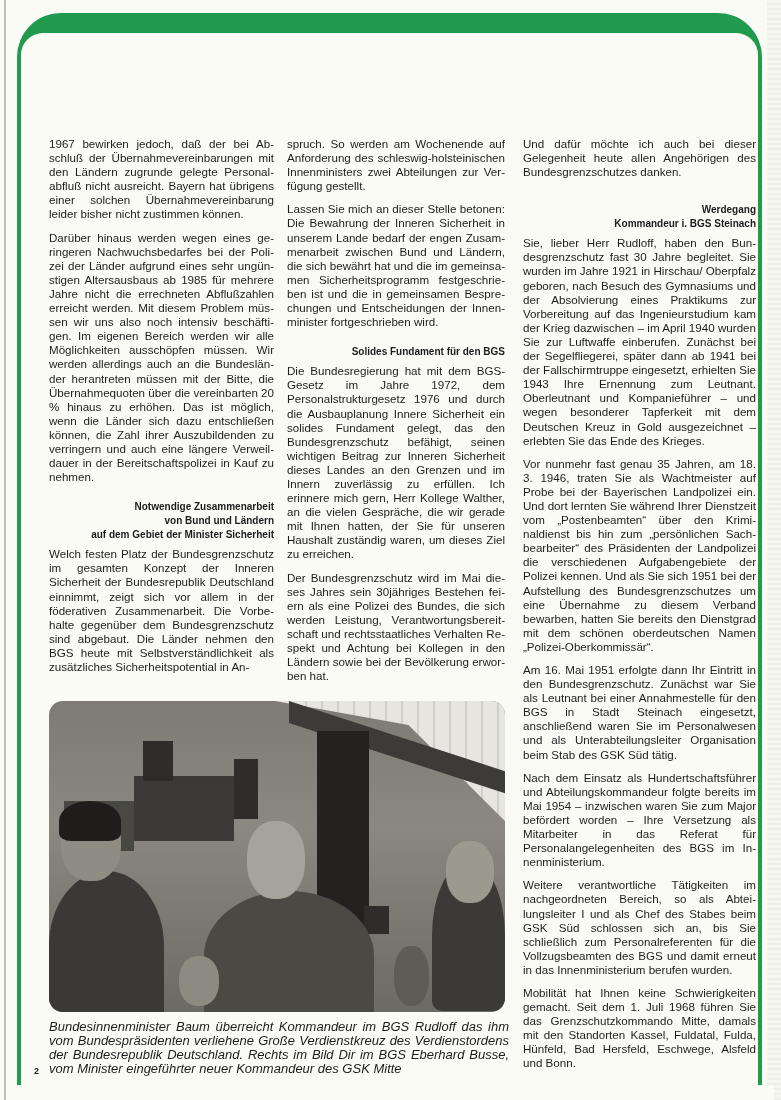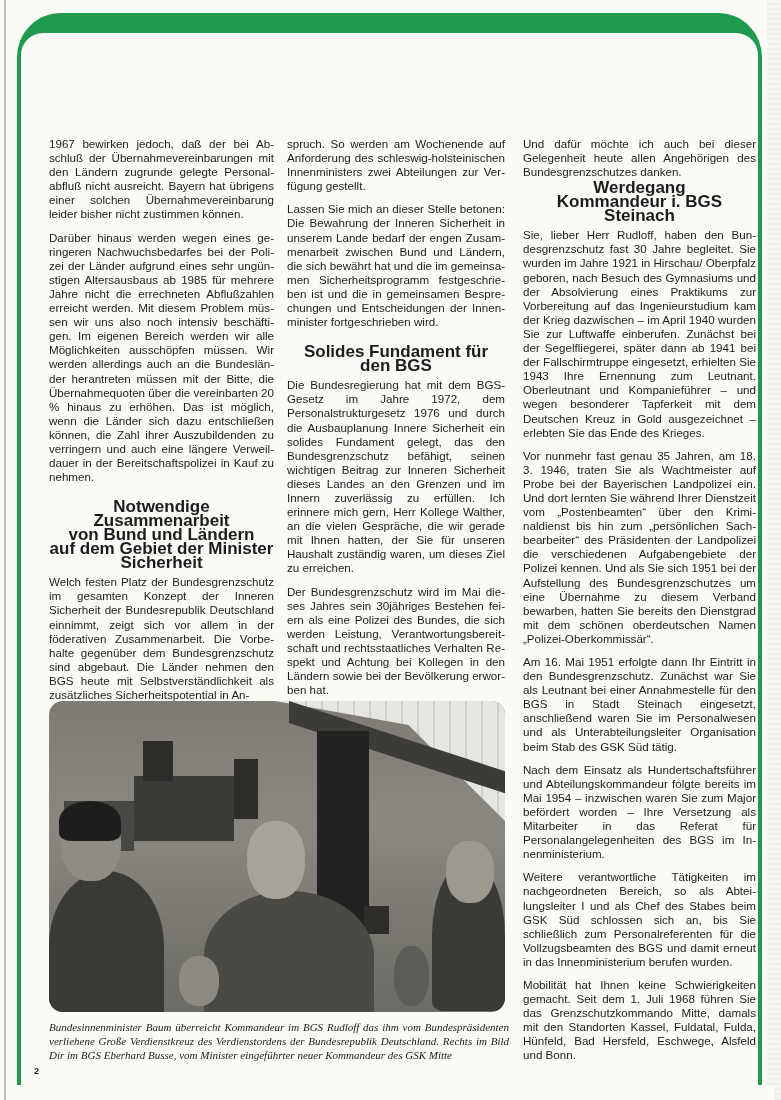--- a/index.html
+++ b/index.html
@@ -34,22 +34,22 @@
   .frame-bottom-mask {
     position: absolute; left: 14px; top: 1085px; width: 760px; height: 20px;
     background: #fbfbf6;
   }
   .col {
     position: absolute; font-size: 11.6px; line-height: 14.1px;
     text-align: justify; hyphens: manual;
   }
   .col p { margin: 0 0 9px 0; }
   .col h3 {
-    margin: 0 0 5px 0; font-size: 17px; line-height: 14px; font-weight: bold;
-    text-align: center;
+    margin: 0 0 5px 0; font-size: 10px; line-height: 14px; font-weight: bold;
+    text-align: right;
   }
   .col1 { left: 49px; top: 137px; width: 225px; }
   .col2 { left: 287px; top: 137px; width: 218px; }
   .col3 { left: 523px; top: 137px; width: 233px; }
   .photo {
     position: absolute; left: 49px; top: 701px; width: 456px; height: 311px;
     border-radius: 14px; overflow: hidden;
     background: linear-gradient(180deg, #7d7b74 0%, #8a8880 40%, #6b6a64 100%);
   }
   .photo .ceiling {
@@ -64,21 +64,21 @@
   .photo .pillar {
     position: absolute; left: 268px; top: 30px; width: 52px; height: 250px;
     background: #232220;
   }
   .photo .tile { position: absolute; background: #2e2d2a; }
   .photo .person {
     position: absolute; border-radius: 50% 50% 10px 10px;
   }
   .caption {
     position: absolute; left: 49px; top: 1020px; width: 460px;
-    font-size: 11px; line-height: 14px; font-style: italic; text-align: justify; font-family: Liberation Serif, serif;
+    font-size: 13px; line-height: 14px; font-style: italic; text-align: justify;
   }
   .page-number {
     position: absolute; left: 34px; top: 1066px; font-size: 9px; font-weight: bold;
   }
 </style>
 </head>
 <body>
 
 <div class="left-edge"></div>
 <div class="right-speckle"></div>
@@ -101,21 +101,21 @@
 
 <div class="col col2">
   <p>spruch. So werden am Wochenende auf Anforderung des schleswig-holsteinischen Innenministers zwei Abteilungen zur Ver­fügung gestellt.</p>
   <p style="margin-bottom:16px">Lassen Sie mich an dieser Stelle betonen: Die Bewahrung der Inneren Sicherheit in unserem Lande bedarf der engen Zusam­menarbeit zwischen Bund und Ländern, die sich bewährt hat und die im gemeinsa­men Sicherheitsprogramm festgeschrie­ben ist und die in gemeinsamen Bespre­chungen und Entscheidungen der Innen­minister fortgeschrieben wird.</p>
   <h3>Solides Fundament für den BGS</h3>
   <p>Die Bundesregierung hat mit dem BGS-Gesetz im Jahre 1972, dem Personalstruk­turgesetz 1976 und durch die Ausbaupla­nung Innere Sicherheit ein solides Funda­ment gelegt, das den Bundesgrenzschutz befähigt, seinen wichtigen Beitrag zur In­neren Sicherheit dieses Landes an den Grenzen und im Innern zuverlässig zu er­füllen. Ich erinnere mich gern, Herr Kollege Walther, an die vielen Gespräche, die wir gerade mit Ihnen hatten, der Sie für unse­ren Haushalt zuständig waren, um dieses Ziel zu erreichen.</p>
   <p>Der Bundesgrenzschutz wird im Mai die­ses Jahres sein 30jähriges Bestehen fei­ern als eine Polizei des Bundes, die sich werden Leistung, Verantwortungsbereit­schaft und rechtsstaatliches Verhalten Re­spekt und Achtung bei Kollegen in den Ländern sowie bei der Bevölkerung erwor­ben hat.</p>
 </div>
 
 <div class="col col3">
-  <p style="margin-bottom:2px">Und dafür möchte ich auch bei dieser Gelegenheit heute allen Angehörigen des Bundesgrenzschutzes danken.</p>
+  <p style="margin-bottom:24px">Und dafür möchte ich auch bei dieser Gelegenheit heute allen Angehörigen des Bundesgrenzschutzes danken.</p>
   <h3>
     <span>Werdegang</span><br>
     <span>Kommandeur i. BGS Steinach</span>
   </h3>
   <p>Sie, lieber Herr Rudloff, haben den Bun­desgrenzschutz fast 30 Jahre begleitet. Sie wurden im Jahre 1921 in Hirschau/ Oberpfalz geboren, nach Besuch des Gymnasiums und der Absolvierung eines Praktikums zur Vorbereitung auf das Inge­nieurstudium kam der Krieg dazwischen – im April 1940 wurden Sie zur Luftwaffe einberufen. Zunächst bei der Segelfliege­rei, später dann ab 1941 bei der Fall­schirmtruppe eingesetzt, erhielten Sie 1943 Ihre Ernennung zum Leutnant. Oberleutnant und Kompanieführer – und wegen besonderer Tapferkeit mit dem Deutschen Kreuz in Gold ausgezeichnet – erlebten Sie das Ende des Krieges.</p>
   <p>Vor nunmehr fast genau 35 Jahren, am 18. 3. 1946, traten Sie als Wachtmeister auf Probe bei der Bayerischen Landpolizei ein. Und dort lernten Sie während Ihrer Dienst­zeit vom „Postenbeamten“ über den Krimi­naldienst bis hin zum „persönlichen Sach­bearbeiter“ des Präsidenten der Landpoli­zei die verschiedenen Aufgabengebiete der Polizei kennen. Und als Sie sich 1951 bei der Aufstellung des Bundesgrenz­schutzes um eine Übernahme zu diesem Verband bewarben, hatten Sie bereits den Dienstgrad mit dem schönen oberdeut­schen Namen „Polizei-Oberkommissär“.</p>
   <p>Am 16. Mai 1951 erfolgte dann Ihr Eintritt in den Bundesgrenzschutz. Zunächst war Sie als Leutnant bei einer Annahmestelle für den BGS in Stadt Steinach eingesetzt, anschließend waren Sie im Personalwe­sen und als Unterabteilungsleiter Organi­sation beim Stab des GSK Süd tätig.</p>
   <p>Nach dem Einsatz als Hundertschaftsfüh­rer und Abteilungskommandeur folgte be­reits im Mai 1954 – inzwischen waren Sie zum Major befördert worden – Ihre Verset­zung als Mitarbeiter in das Referat für Personalangelegenheiten des BGS im In­nenministerium.</p>
   <p>Weitere verantwortliche Tätigkeiten im nachgeordneten Bereich, so als Abtei­lungsleiter I und als Chef des Stabes beim GSK Süd schlossen sich an, bis Sie schließlich zum Personalreferenten für die Vollzugsbeamten des BGS und damit er­neut in das Innenministerium berufen wurden.</p>
   <p>Mobilität hat Ihnen keine Schwierigkeiten gemacht. Seit dem 1. Juli 1968 führen Sie das Grenzschutzkommando Mitte, damals mit den Standorten Kassel, Fuldatal, Ful­da, Hünfeld, Bad Hersfeld, Eschwege, Als­feld und Bonn.</p>

